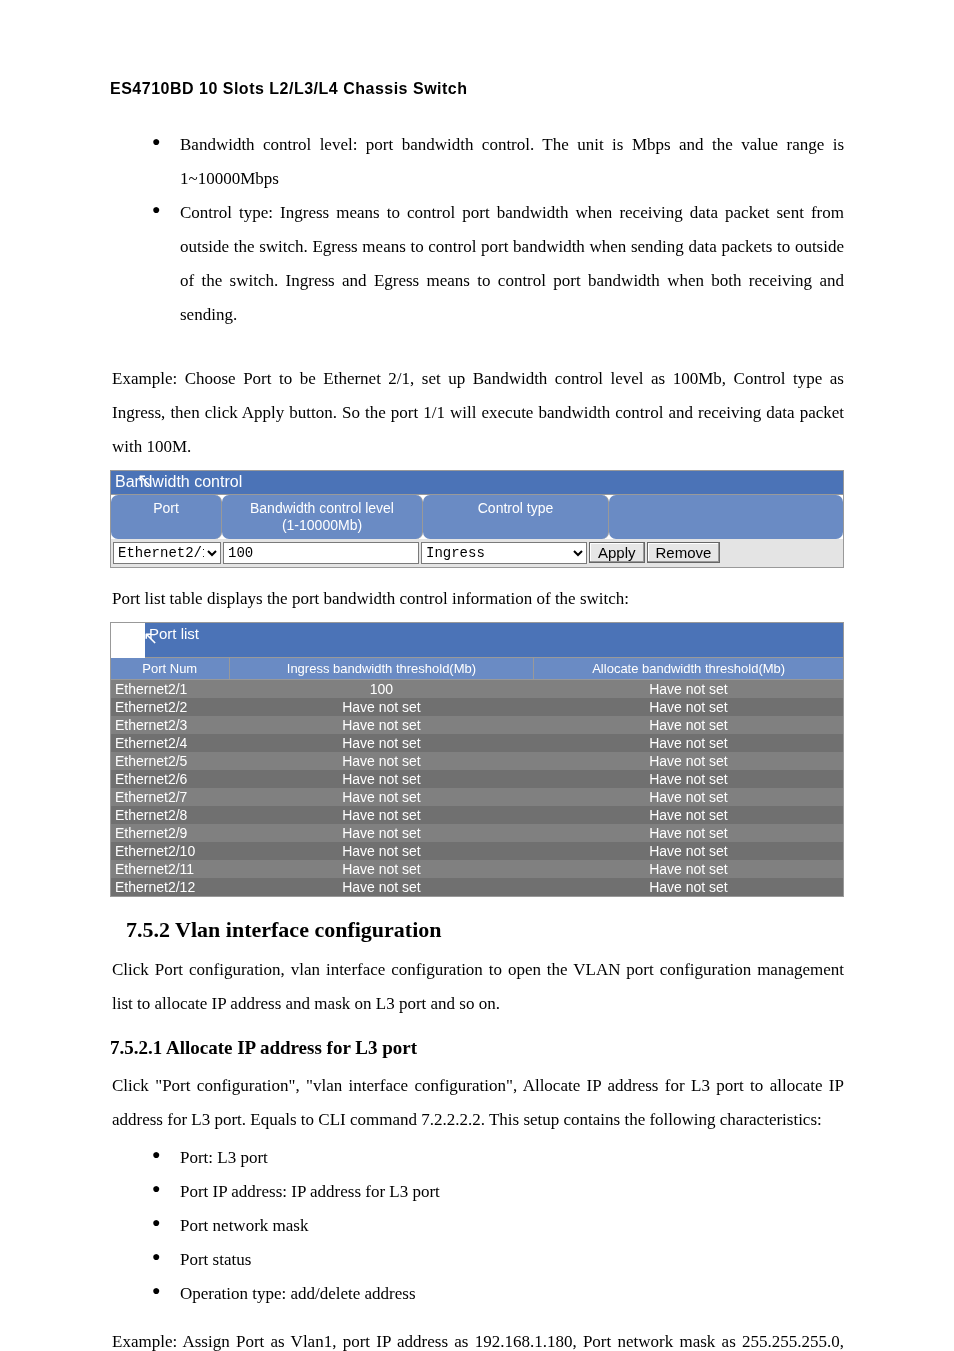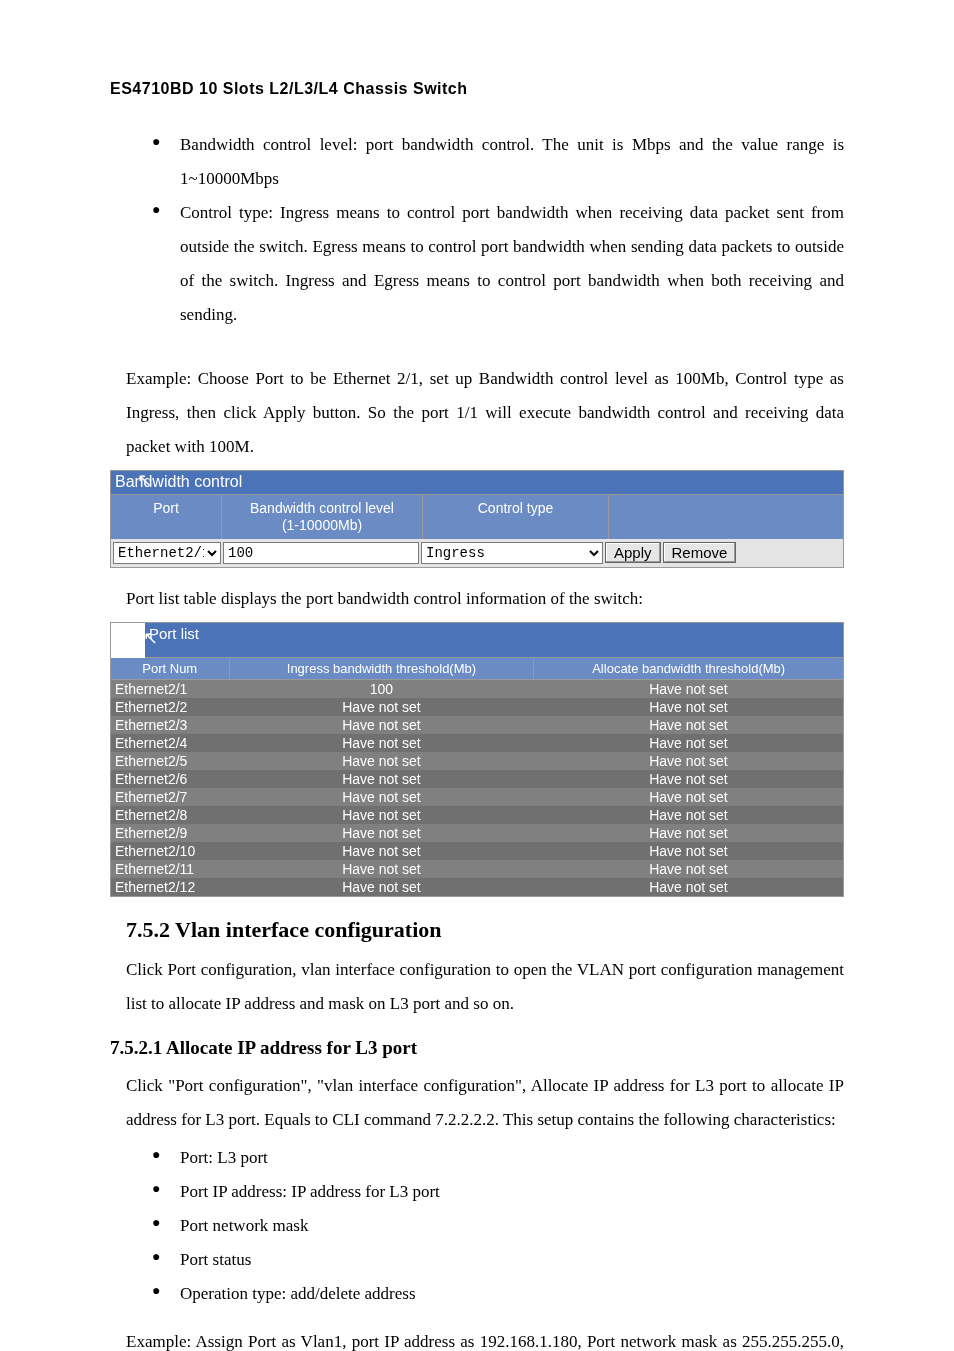--- a/index.html
+++ b/index.html
@@ -37,21 +37,21 @@
   ul.body-list li::before {
     content: "\25CF";
     position: absolute;
     left: -28px;
     top: 0;
     font-size: 14px;
   }
   p.body {
     line-height: 2.0;
     text-align: justify;
-    margin: 0 0 4px 16px;
+    margin: 0 0 4px 2px;
   }
   p.body.intro {
     margin-top: 20px;
   }
   
   .panel {
     border: 1px solid #999;
     font-family: Verdana, Geneva, sans-serif;
     font-size: 14px;
     margin: 6px 0 14px 0;
@@ -74,20 +74,21 @@
     display: flex;
   }
   .bw-head {
     background: #6a8bc4;
     color: #fff;
     text-align: center;
     font-size: 14px;
     padding: 5px 0;
     border-right: 1px solid #999;
     line-height: 1.2;
+    border-radius: 7px;
   }
   .bw-head:last-child { border-right: none; }
   .bw-cells {
     display: flex;
     background: #e4e4e4;
     align-items: center;
     padding: 3px 2px;
     gap: 2px;
   }
   .col-port   { width: 110px; }
@@ -98,21 +99,21 @@
   select, input[type=text] {
     font-family: "Courier New", monospace;
     font-size: 14px;
     height: 22px;
     box-sizing: border-box;
     border: 1px solid #7a7a7a;
     background: #fff;
   }
   .sel-port  { width: 108px; }
   .inp-level { width: 196px; padding: 0 4px; }
-  .sel-type  { width: 182px; }
+  .sel-type  { width: 166px; }
   .btn {
     font-family: Verdana, Geneva, sans-serif;
     font-size: 15px;
     background: #e6e6e6;
     border: 1px solid #666;
     padding: 1px 8px;
     cursor: pointer;
     box-shadow: inset -1px -1px 0 #999, inset 1px 1px 0 #fff;
   }
 

